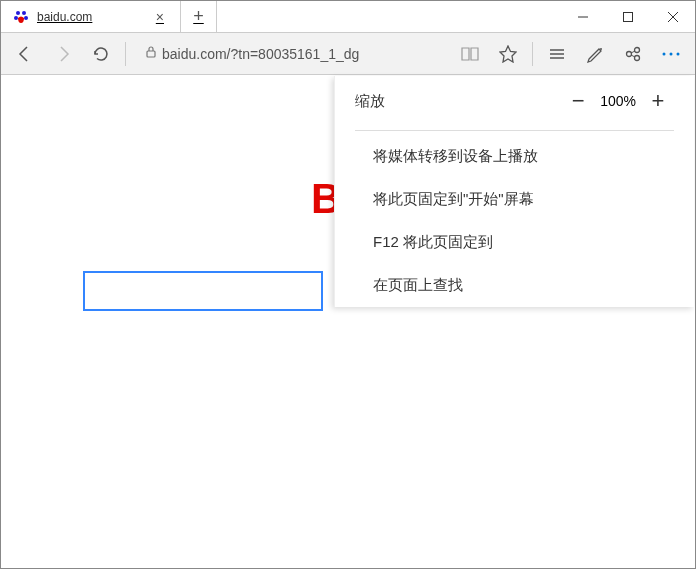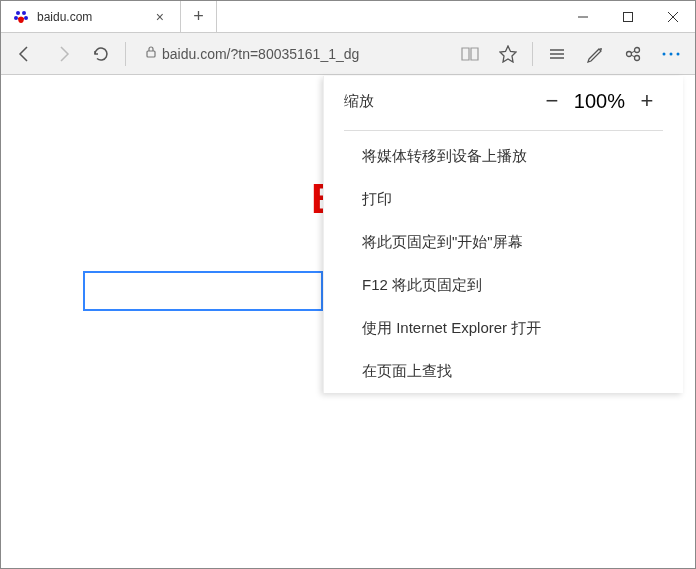--- a/index.html
+++ b/index.html
@@ -1,18 +1,18 @@
 <!DOCTYPE html>
 <html><head>
   <meta charset="utf-8">
   <style>
     * { margin: 0; padding: 0; box-sizing: border-box; font-family: "Microsoft YaHei", "Segoe UI", sans-serif; }
     body { width: 696px; height: 569px; background: #fff; border: 1px solid #888; overflow: hidden; position: relative; }
     
-    .titlebar { height: 32px; background: #fff; display: flex; align-items: stretch; border-bottom: 1px solid #ccc; }
+    .titlebar { height: 32px; background: #fff; display: flex; align-items: stretch; border-bottom: 1px solid #ccc; text-decoration: underline; }
     .tab { display: flex; align-items: center; padding: 0 12px; border-right: 1px solid #ccc; gap: 8px; min-width: 180px; position: relative; }
     .tab-favicon { width: 16px; height: 16px; display: flex; align-items: center; justify-content: center; }
     .tab-title { font-size: 12px; color: #333; flex: 1; }
     .tab-close { font-size: 14px; color: #555; cursor: pointer; padding: 0 4px; }
     .new-tab { width: 36px; display: flex; align-items: center; justify-content: center; font-size: 18px; color: #555; border-right: 1px solid #ccc; cursor: pointer; }
     .titlebar-spacer { flex: 1; }
     .win-controls { display: flex; }
     .win-btn { width: 45px; display: flex; align-items: center; justify-content: center; cursor: pointer; }
     .win-btn svg { width: 12px; height: 12px; }
     
@@ -21,25 +21,25 @@
     .tb-btn.disabled { color: #bbb; }
     .url-bar { flex: 1; display: flex; align-items: center; margin: 0 4px; gap: 4px; padding: 0 8px; }
     .lock-icon { color: #777; }
     .url-text { font-size: 14px; color: #555; flex: 1; }
     .tb-sep { width: 1px; height: 24px; background: #ccc; margin: 0 4px; }
     
     .content { position: relative; height: calc(100% - 74px); background: #fff; }
     .baidu-logo { position: absolute; left: 310px; top: 100px; font-size: 42px; font-weight: bold; color: #e10602; }
     .search-box { position: absolute; left: 82px; top: 196px; width: 240px; height: 40px; border: 2px solid #3385ff; background: #fff; }
     
-    .menu-overlay { position: absolute; right: 12px; top: 75px; width: 360px; background: #fff; box-shadow: -2px 2px 6px rgba(0,0,0,0.15); border-left: 1px solid #eee; }
+    .menu-overlay { position: absolute; right: 1px; top: 75px; width: 360px; background: #fff; box-shadow: -2px 2px 6px rgba(0,0,0,0.15); border-left: 1px solid #eee; }
     .menu-zoom { display: flex; align-items: center; padding: 10px 20px; height: 50px; }
     .menu-zoom-label { font-size: 15px; color: #333; flex: 1; }
     .zoom-btn { width: 32px; height: 32px; display: flex; align-items: center; justify-content: center; cursor: pointer; font-size: 22px; color: #333; }
-    .zoom-val { margin: 16px 6px; font-size: 20px; }
+    .zoom-val { margin: 16px 6px; font-size: 14px; }
     .menu-sep { height: 1px; background: #ddd; margin: 4px 20px; }
     .menu-item { padding: 12px 38px; font-size: 15px; color: #333; cursor: pointer; }
     .menu-item.highlighted { outline: 2px solid #e10602; outline-offset: -4px; }
     
     .watermark { position: absolute; right: 8px; bottom: 8px; color: rgba(255,255,255,0.35); font-size: 12px; pointer-events: none; display: flex; align-items: center; gap: 6px; z-index: 100; }
     .watermark-badge { width: 32px; height: 32px; opacity: 0.3; }
   </style>
 </head>
 <body>
 
@@ -155,24 +155,22 @@
 
 <div class="menu-overlay">
   <div class="menu-zoom">
     <span class="menu-zoom-label">缩放</span>
     <span class="zoom-btn">−</span>
     <span class="zoom-val">100%</span>
     <span class="zoom-btn">+</span>
   </div>
   <div class="menu-sep"></div>
   <div class="menu-item">将媒体转移到设备上播放</div>
-  <div class="menu-item">打印</div>
   <div class="menu-item">将此页固定到"开始"屏幕</div>
   <div class="menu-item">F12 将此页固定到</div>
-  <div class="menu-item">使用 Internet Explorer 打开</div>
   <div class="menu-item">在页面上查找</div>
 </div>
 
 <div class="watermark">
   <svg class="watermark-badge" viewBox="0 0 32 32">
       <path d="M4 16 L16 6 L28 16 L28 28 L4 28 Z" fill="none" stroke="#fff" stroke-width="2"></path>
     </svg>
   <div>
     <div style="font-size:16px;font-weight:bold">系统之家</div>
     <div style="font-size:8px">XITONGZHIJIA.NET</div>

